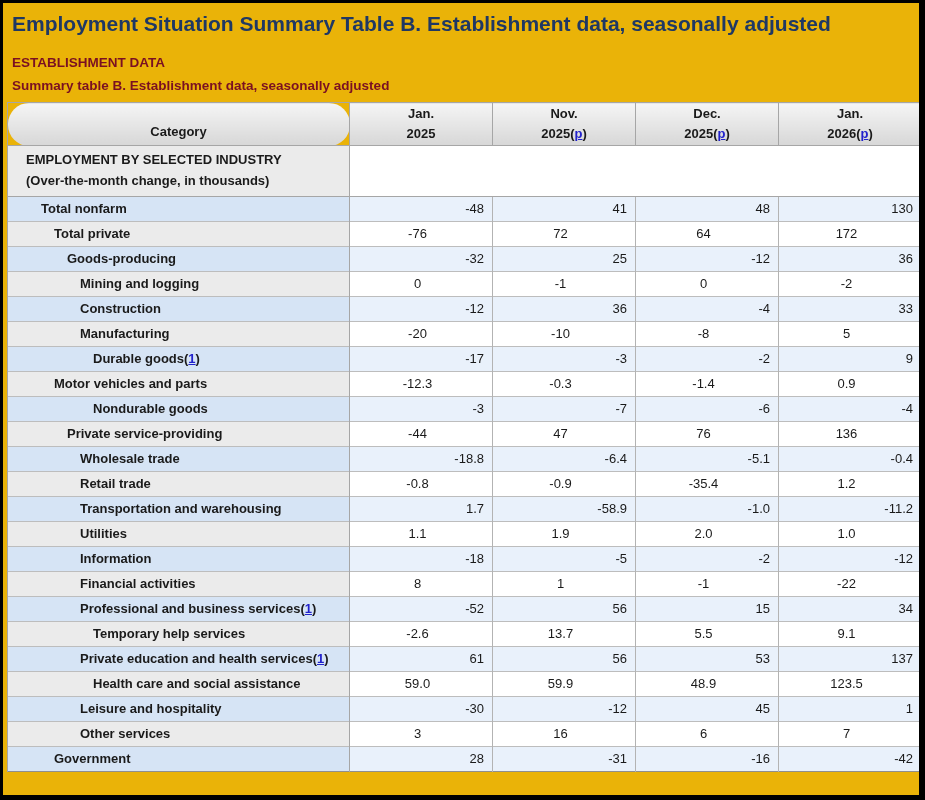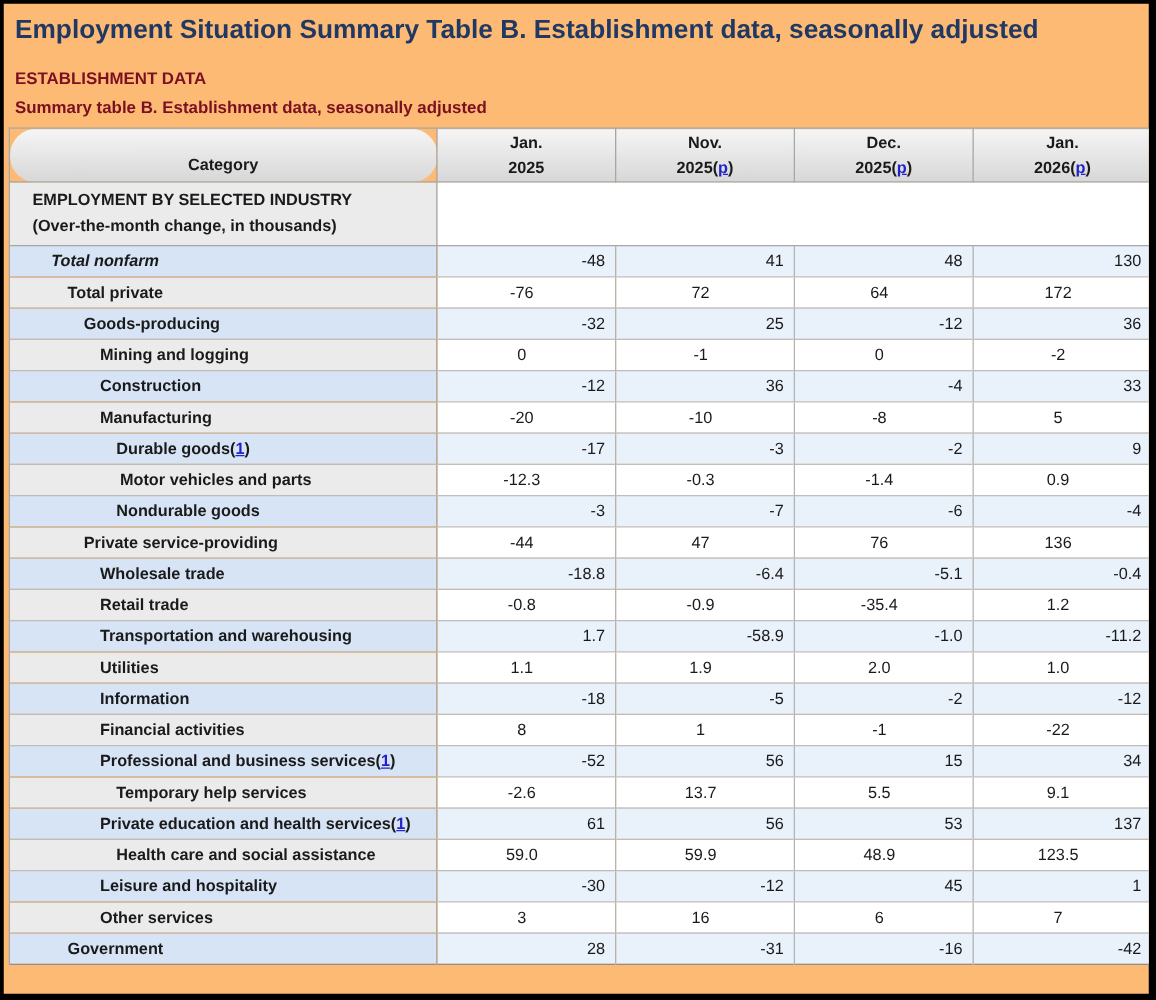--- a/index.html
+++ b/index.html
@@ -1,19 +1,19 @@
 <!DOCTYPE html>
 <html><head>
 <meta charset="utf-8">
 <style>
   * { box-sizing: border-box; }
   html, body { margin: 0; padding: 0; background: #444; }
   .page {
     width: 925px; height: 800px;
-    background: #fdba74;
+    background: #eab308;
     border: 3px solid #000;
     border-right-width: 6px;
     border-bottom-width: 5px;
     padding: 5px 0 0 0;
     overflow: hidden;
     font-family: "Liberation Sans", sans-serif;
   }
   .page-title {
     margin: 2px 10px 0 9px;
     font-size: 21px;
@@ -89,26 +89,26 @@
     padding-right: 8px;
     border-top: 1px solid #bdbdbd;
     border-right: 1px solid #b3b3b3;
     vertical-align: middle;
   }
   tr.r-blue  td.cat { background: #d6e4f5; }
   tr.r-blue  td.val { background: #e9f1fb; }
   tr.r-white td.cat { background: #ebebeb; }
   tr.r-white td.val { background: #ffffff; text-align: center; }
 
-  .ind1 { padding-left: 33px; font-style: italic; }
+  .ind1 { padding-left: 33px; }
   .ind2 { padding-left: 46px; }
   .ind3 { padding-left: 59px; }
   .ind4 { padding-left: 72px; }
   .ind5 { padding-left: 85px; }
-  .ind6 { padding-left: 88px; }
+  .ind6 { padding-left: 46px; }
 
   a.fn { color: #2222cc; text-decoration: underline; }
 </style>
 </head>
 <body>
 
 <div class="page">
   <h1 class="page-title">Employment Situation Summary Table B. Establishment data, seasonally adjusted</h1>
   <div class="red-heading h-estab">ESTABLISHMENT DATA</div>
   <div class="red-heading h-summary">Summary table B. Establishment data, seasonally adjusted</div>

